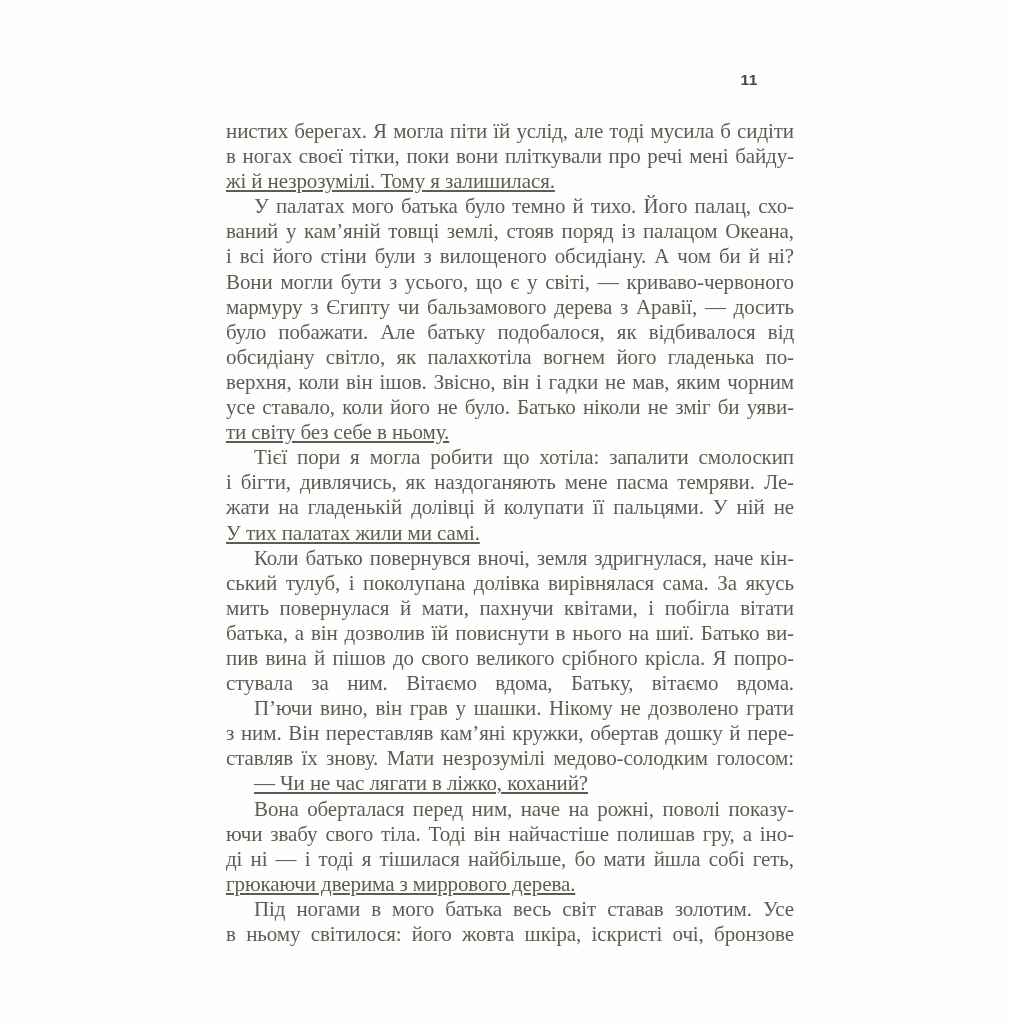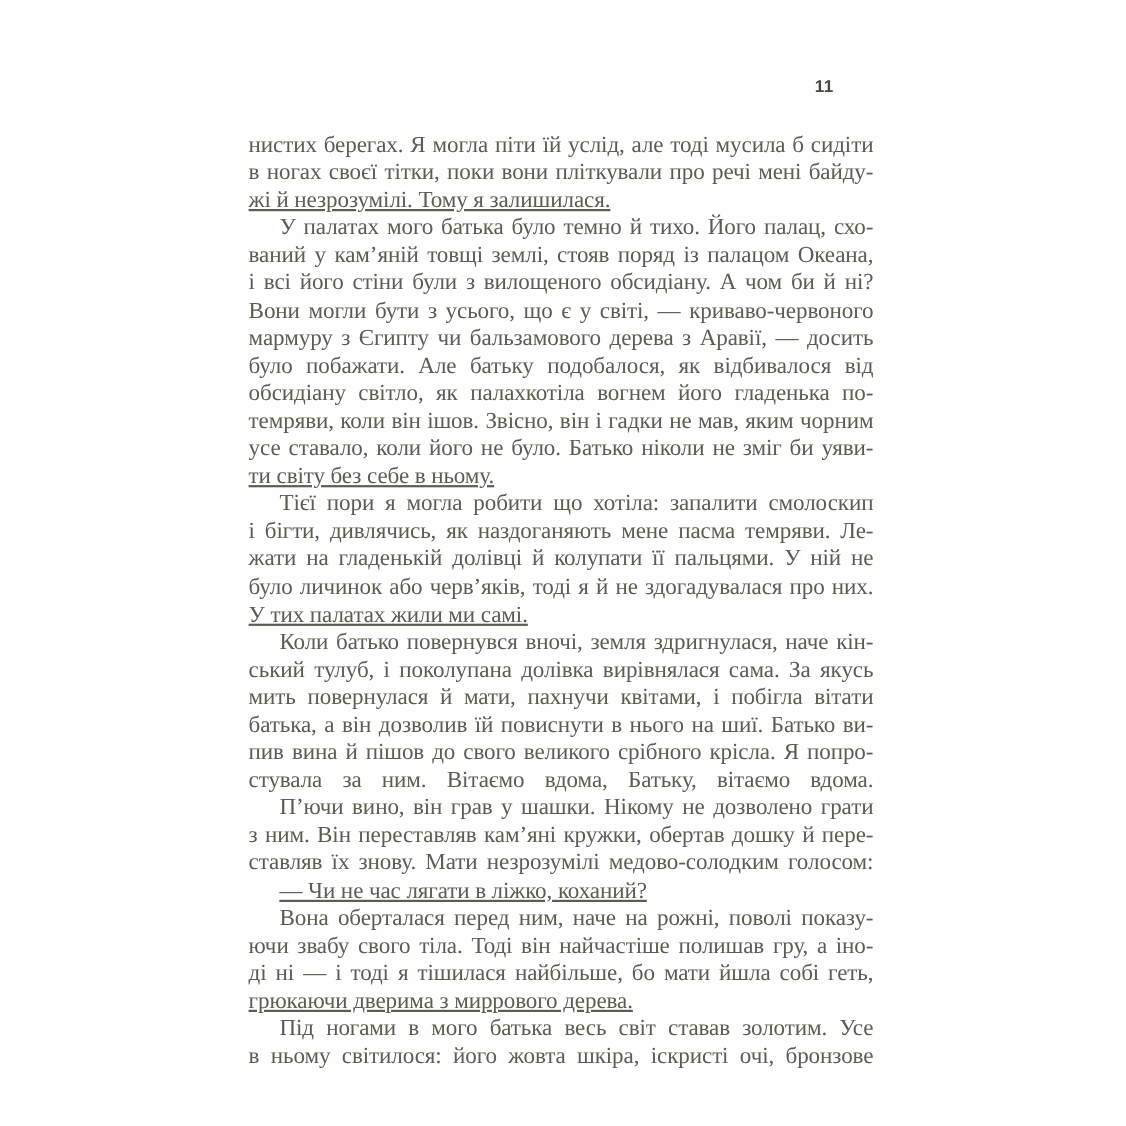--- a/index.html
+++ b/index.html
@@ -56,29 +56,28 @@
         <div class="line l"><span>жі й незрозумілі. Тому я залишилася.</span></div>
       </div>
       <div class="para">
         <div class="line j indent"><span>У палатах мого батька було темно й тихо. Його палац, схо-</span></div>
         <div class="line j"><span>ваний у кам’яній товщі землі, стояв поряд із палацом Океана,</span></div>
         <div class="line j"><span>і всі його стіни були з вилощеного обсидіану. А чом би й ні?</span></div>
         <div class="line j"><span>Вони могли бути з усього, що є у світі, — криваво-червоного</span></div>
         <div class="line j"><span>мармуру з Єгипту чи бальзамового дерева з Аравії, — досить</span></div>
         <div class="line j"><span>було побажати. Але батьку подобалося, як відбивалося від</span></div>
         <div class="line j"><span>обсидіану світло, як палахкотіла вогнем його гладенька по-</span></div>
-        <div class="line j"><span>темряви, коли він ішов. Звісно, він і гадки не мав, яким чорним</span></div>
+        <div class="line j"><span>верхня, коли він ішов. Звісно, він і гадки не мав, яким чорним</span></div>
         <div class="line j"><span>усе ставало, коли його не було. Батько ніколи не зміг би уяви-</span></div>
         <div class="line l"><span>ти світу без себе в ньому.</span></div>
       </div>
       <div class="para">
         <div class="line j indent"><span>Тієї пори я могла робити що хотіла: запалити смолоскип</span></div>
         <div class="line j"><span>і бігти, дивлячись, як наздоганяють мене пасма темряви. Ле-</span></div>
         <div class="line j"><span>жати на гладенькій долівці й колупати її пальцями. У ній не</span></div>
-        <div class="line j"><span>було личинок або черв’яків, тоді я й не здогадувалася про них.</span></div>
         <div class="line l"><span>У тих палатах жили ми самі.</span></div>
       </div>
       <div class="para">
         <div class="line j indent"><span>Коли батько повернувся вночі, земля здригнулася, наче кін-</span></div>
         <div class="line j"><span>ський тулуб, і поколупана долівка вирівнялася сама. За якусь</span></div>
         <div class="line j"><span>мить повернулася й мати, пахнучи квітами, і побігла вітати</span></div>
         <div class="line j"><span>батька, а він дозволив їй повиснути в нього на шиї. Батько ви-</span></div>
         <div class="line j"><span>пив вина й пішов до свого великого срібного крісла. Я попро-</span></div>
         <div class="line j"><span>стувала за ним. </span><span class="it">Вітаємо вдома, Батьку, вітаємо вдома.</span></div>
       </div>

